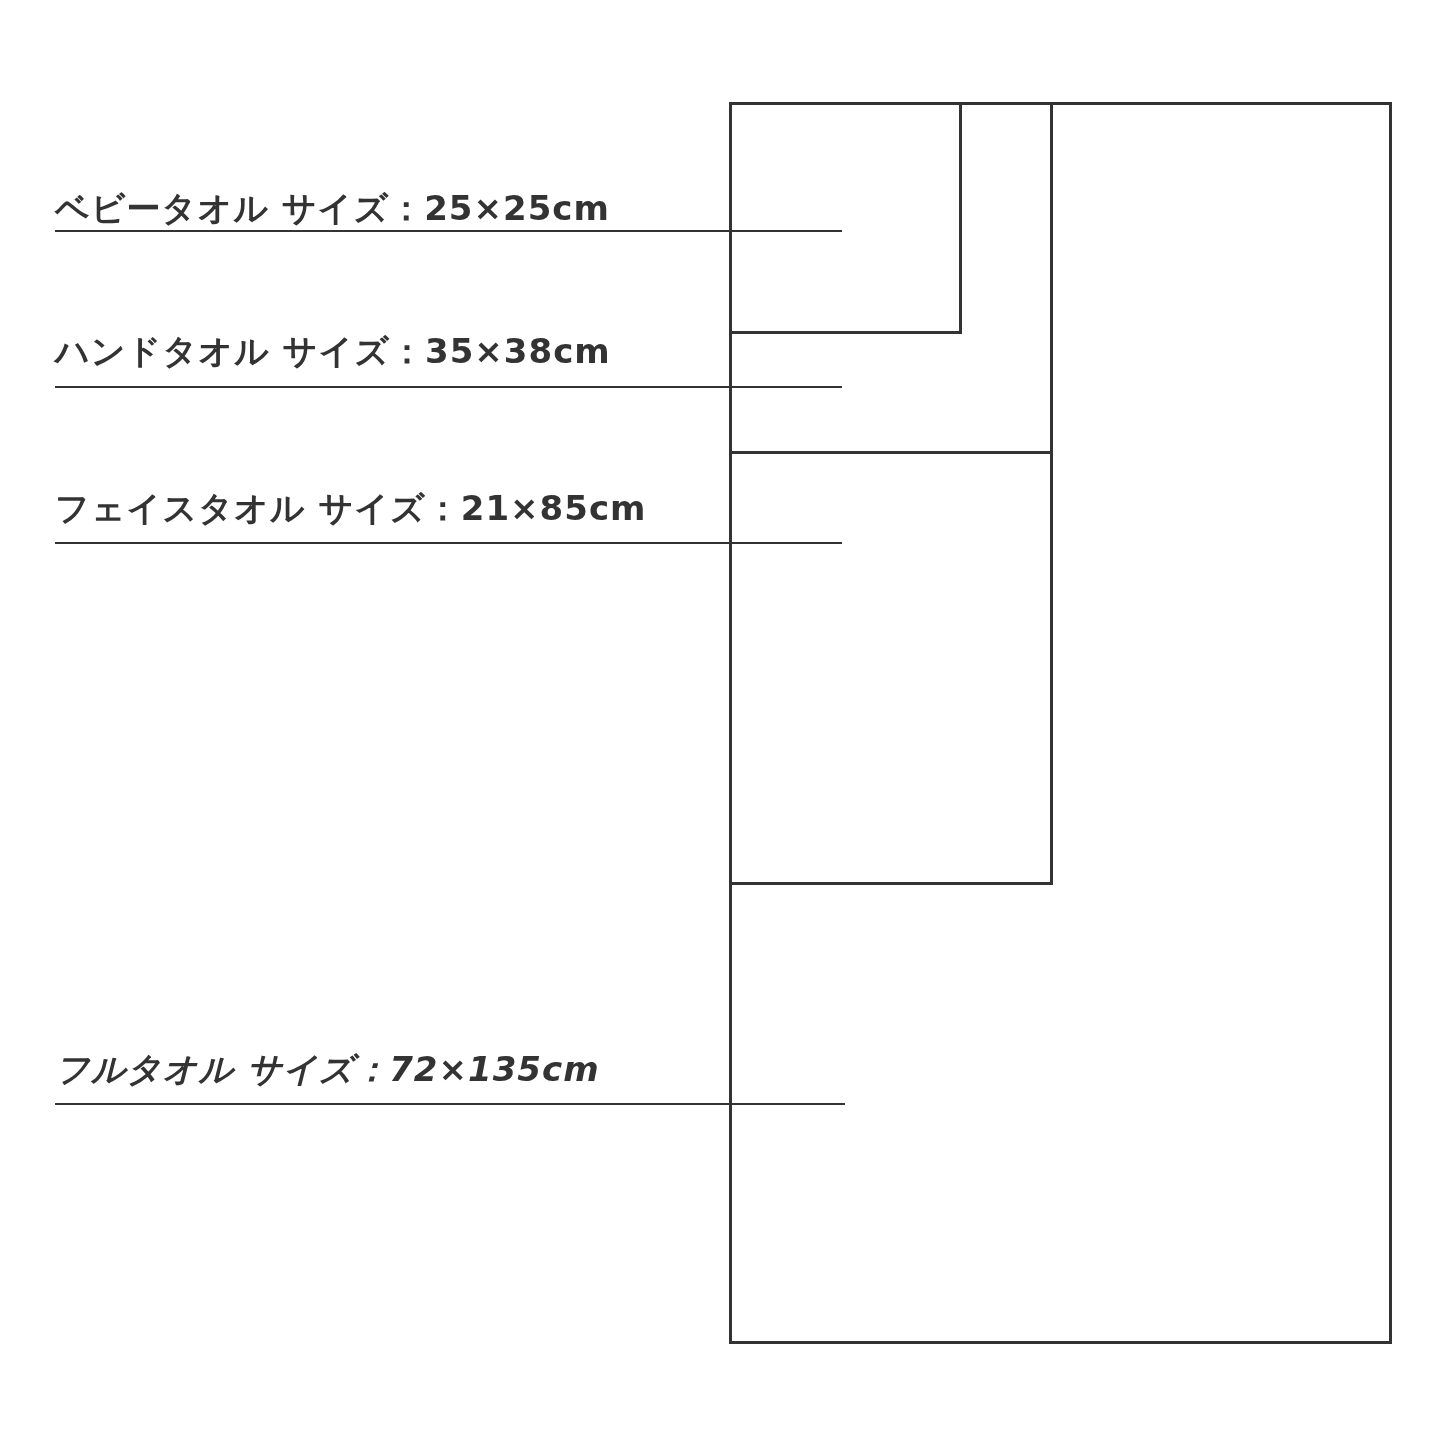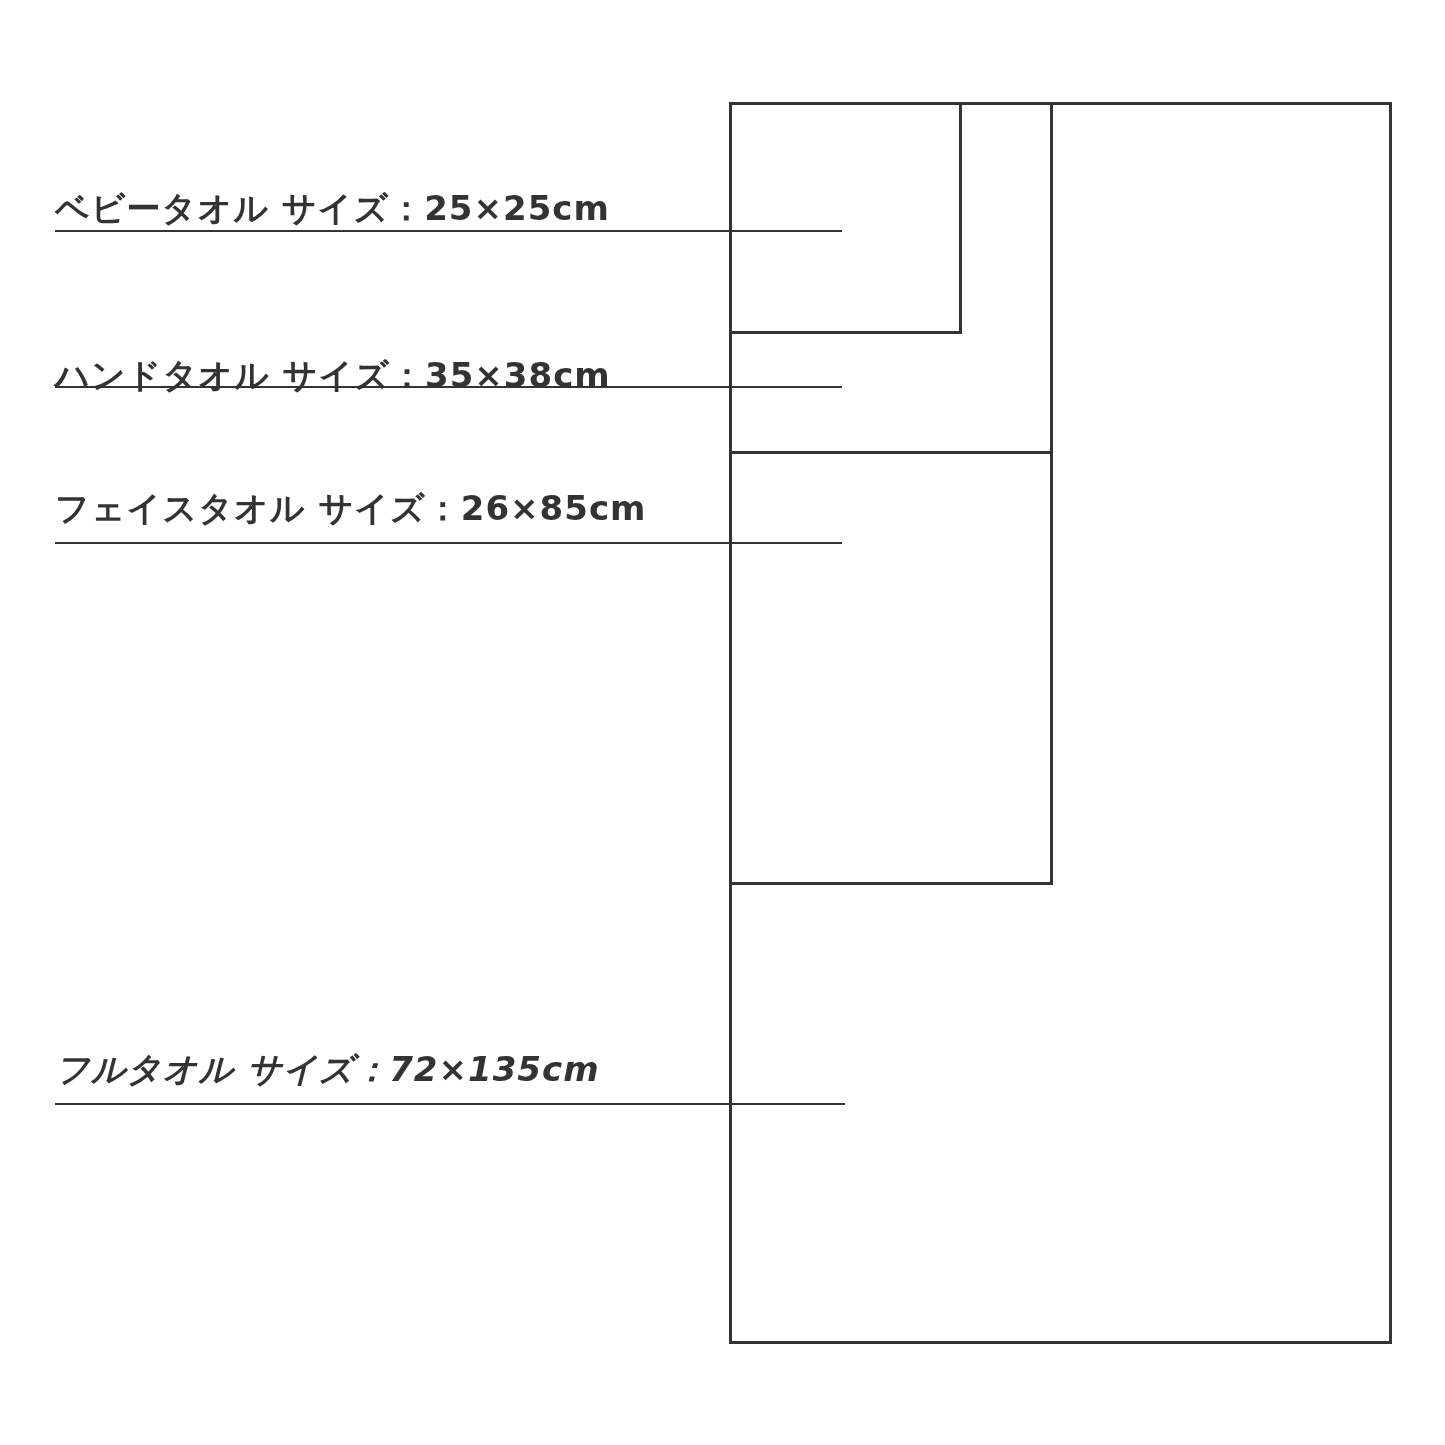--- a/index.html
+++ b/index.html
@@ -17,20 +17,20 @@
 
 <div class="rect" style="left:729px; top:102px; width:324px; height:783px;"></div>
 
 <div class="rect" style="left:729px; top:102px; width:324px; height:352px;"></div>
 
 <div class="rect" style="left:729px; top:102px; width:233px; height:232px;"></div>
 
 <div class="label" style="top:188px;">ベビータオル サイズ：25×25cm</div>
 <div class="leader" style="top:230px; width:787px;"></div>
 
-<div class="label" style="top:331px;margin-top:24px;">ハンドタオル サイズ：35×38cm</div>
+<div class="label" style="top:331px;">ハンドタオル サイズ：35×38cm</div>
 <div class="leader" style="top:386px; width:787px;"></div>
 
-<div class="label" style="top:488px;">フェイスタオル サイズ：26×85cm</div>
+<div class="label" style="top:488px;">フェイスタオル サイズ：21×85cm</div>
 <div class="leader" style="top:542px; width:787px;"></div>
 
 <div class="label" style="top:1049px;font-style:italic;">フルタオル サイズ：72×135cm</div>
 <div class="leader" style="top:1103px; width:790px;"></div>
 
 </body></html>

